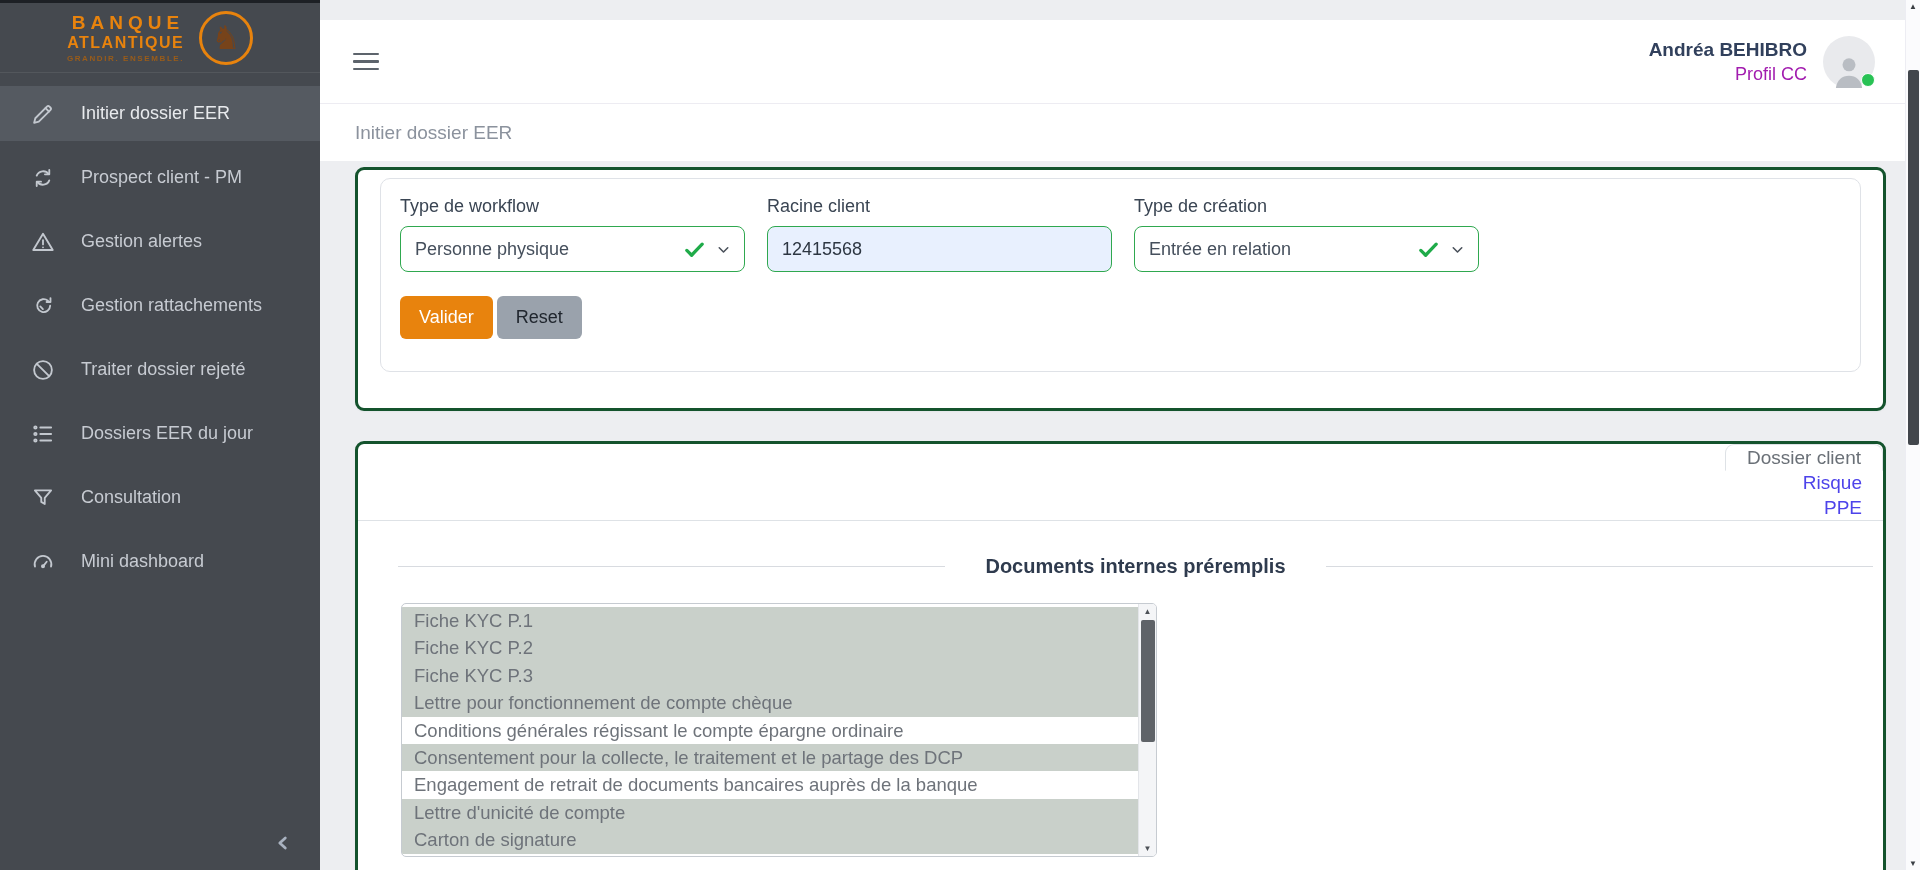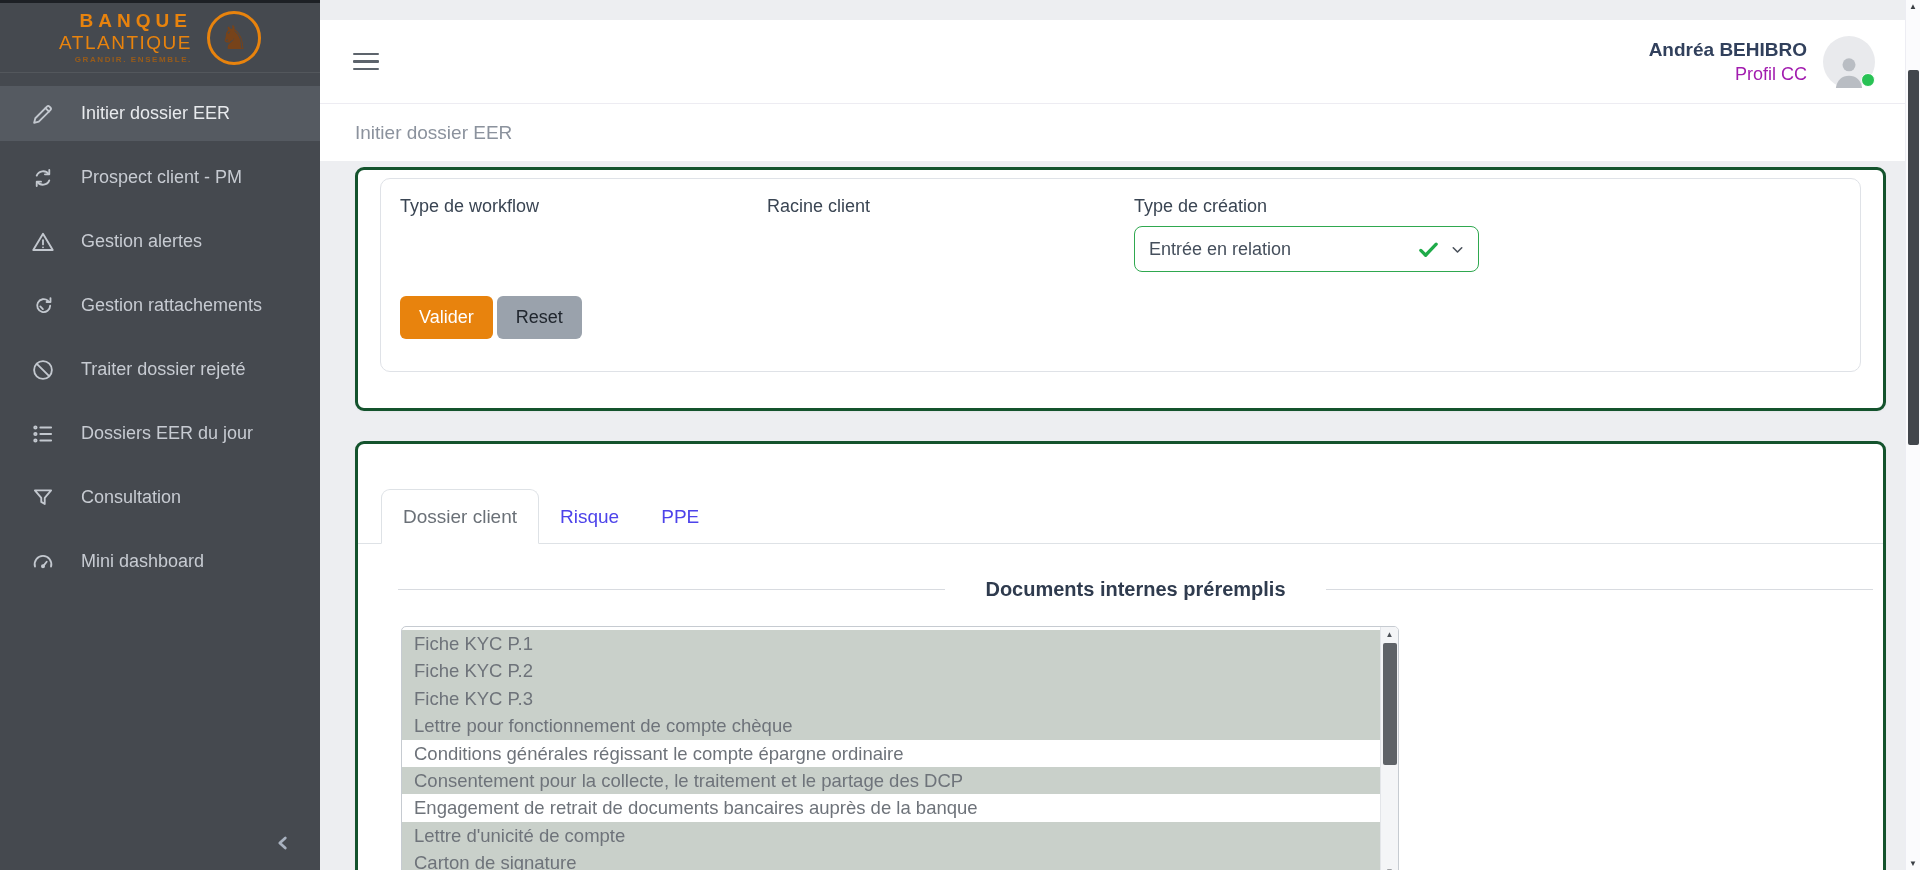--- a/index.html
+++ b/index.html
@@ -12,21 +12,21 @@
   .sidebar {
     position:absolute; left:0; top:0; bottom:0; width:320px;
     background:#45494f; z-index:3;
   }
   .brand {
     height:73px; display:flex; align-items:center; justify-content:center;
     gap:15px; border-bottom:1px solid rgba(255,255,255,.08); border-top:3px solid #1d2025;
   }
   .brand-text { text-align:right; line-height:1; }
   .brand-l1 { color:#e8830d; font-weight:bold; font-size:19px; letter-spacing:5px; }
-  .brand-l2 { color:#e8830d; font-weight:normal; font-size:19px; letter-spacing:1.5px; margin-top:3px; }
+  .brand-l2 { color:#e8830d; font-weight:bold; font-size:16px; letter-spacing:1.5px; margin-top:3px; }
   .brand-tag { color:#995c1a; font-size:8px; font-weight:bold; letter-spacing:1.6px; margin-top:4px; }
   .brand-emblem {
     width:54px; height:54px; border:3px solid #e8830d; border-radius:50%;
     display:flex; align-items:center; justify-content:center;
     color:#77431a; font-size:33px; line-height:1;
   }
   .menu { padding-top:13px; }
   .menu-item {
     height:55px; margin-bottom:9px; display:flex; align-items:center;
     padding-left:29px; gap:25px; font-size:18px; color:#c7cbd2; cursor:pointer;
@@ -83,32 +83,32 @@
   }
   .actions { margin-top:24px; display:flex; gap:4px; }
   .btn {
     height:43px; border:none; border-radius:6px; font-size:18px;
     padding:0 19px; font-family:inherit; cursor:pointer;
   }
   .btn-validate { background:#e8830d; color:#fff; }
   .btn-reset { background:#9aa2ac; color:#20262e; }
   
   .tabs-card { height:447px; overflow:hidden; }
-  .tabbar { height:100px; border-bottom:1px solid #dee2e6; display:flex; align-items:flex-end; padding-left:23px; }
+  .tabbar { height:77px; border-bottom:1px solid #dee2e6; display:flex; align-items:flex-end; padding-left:23px;flex-direction:column; }
   .tab { height:55px; display:flex; align-items:center; padding:0 21px; font-size:19px; margin-bottom:-1px; cursor:pointer; }
   .tab.active {
     background:#fff; border:1px solid #dee2e6; border-bottom:1px solid #fff;
     border-radius:9px 9px 0 0; color:#6a7077; cursor:default;
   }
   .tab:not(.active) { color:#4d43ea; }
   .divider { display:flex; align-items:center; margin:34px 10px 0 40px; gap:40px; }
   .divider .line { flex:1; height:1px; background:#d8dbe0; }
   .divider-heading { color:#2f3b4e; font-size:20px; font-weight:600; }
   .listbox {
-    position:relative; margin:25px 0 0 43px; width:998px; height:254px;
+    position:relative; margin:25px 0 0 43px; width:756px; height:254px;
     border:1px solid #c6cbd1; border-radius:5px; background:#fff; overflow:hidden;
   }
   .doc-list { padding-top:3px; margin-right:18px; }
   .doc-row {
     height:27.4px; line-height:27.4px; padding-left:12px;
     font-size:18.5px; color:#6e737a; white-space:nowrap; overflow:hidden; cursor:pointer;
   }
   .doc-row.selected { background:#c9d0ca; }
   .list-scrollbar {
     position:absolute; top:0; right:0; bottom:0; width:18px;
@@ -255,22 +255,35 @@
       <span>Initier dossier EER</span>
     </div>
 
     <div class="content">
 
       <section class="card form-card">
         <div class="form-box">
           <div class="fields" id="fields">
               <div class="field">
                 <div class="field-label">Type de workflow</div>
+                <div class="select-control">
+                  <span class="val">Personne physique</span>
+                  <span class="check-icon">
+                    <svg width="23" height="23" viewBox="0 0 24 24" fill="none" stroke="#1fab49" stroke-width="3.4" stroke-linecap="round" stroke-linejoin="round">
+                      <path d="M4 13l5 5L20 6.5"></path>
+                    </svg>
+                  </span>
+                  <span class="chevron-icon">
+                    <svg width="17" height="17" viewBox="0 0 24 24" fill="none" stroke="#4a515b" stroke-width="2.2" stroke-linecap="round" stroke-linejoin="round">
+                      <path d="M6 9.5l6 6 6-6"></path>
+                    </svg>
+                  </span>
+                </div>
               </div>
-              <div class="field"><div class="field-label">Racine client</div></div>
+              <div class="field"><div class="field-label">Racine client</div><input type="text" value="12415568" style=""></div>
               <div class="field">
                 <div class="field-label">Type de création</div>
                 <div class="select-control">
                   <span class="val">Entrée en relation</span>
                   <span class="check-icon">
                     <svg width="23" height="23" viewBox="0 0 24 24" fill="none" stroke="#1fab49" stroke-width="3.4" stroke-linecap="round" stroke-linejoin="round">
                       <path d="M4 13l5 5L20 6.5"></path>
                     </svg>
                   </span>
                   <span class="chevron-icon">

